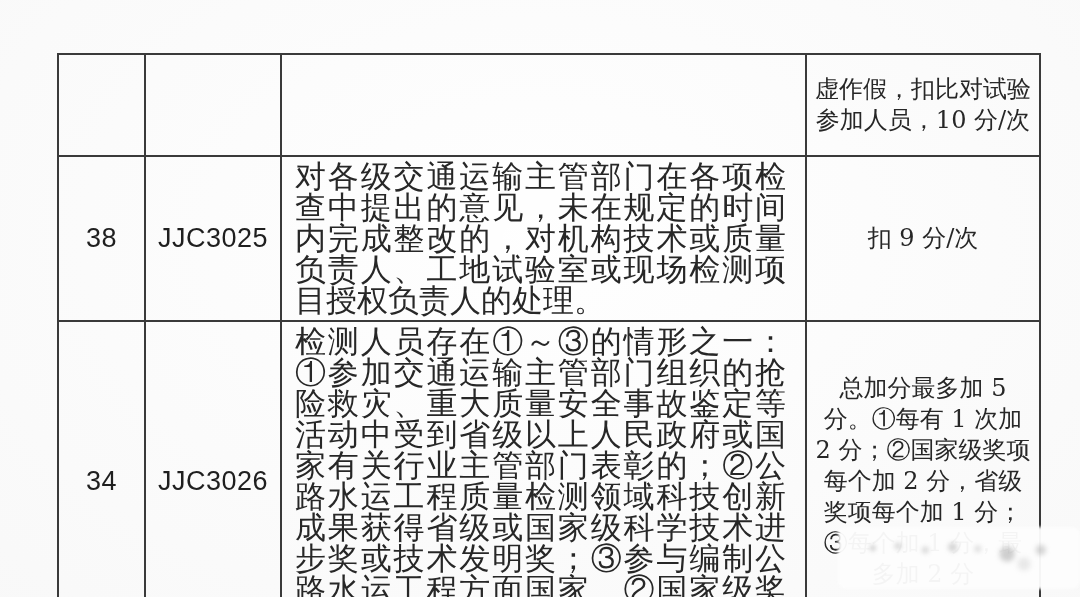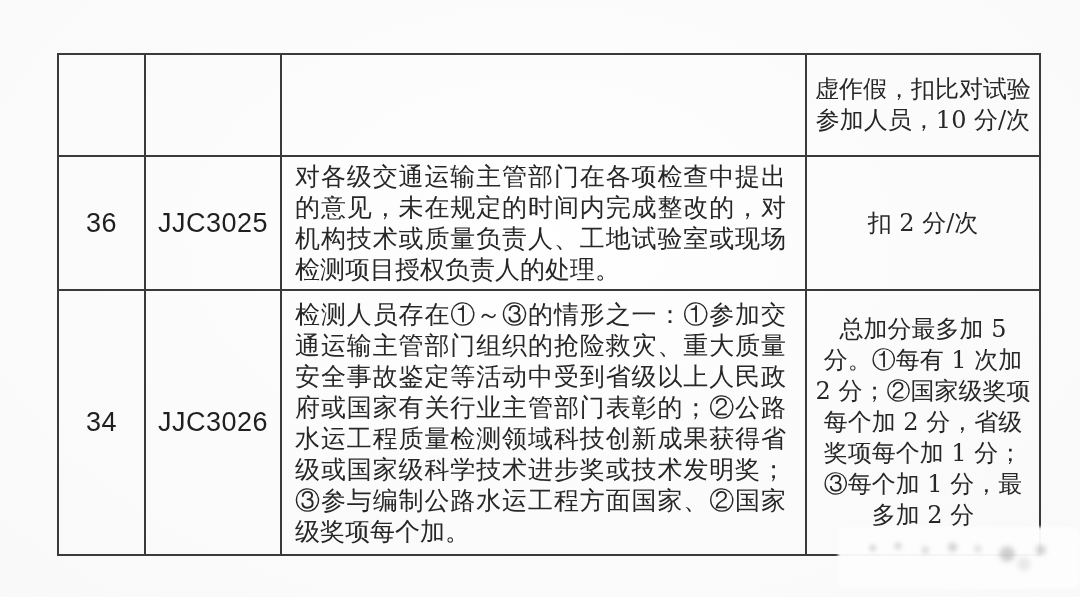--- a/index.html
+++ b/index.html
@@ -48,21 +48,21 @@
     text-align: center;
     font-family: "Liberation Sans", "DejaVu Sans", sans-serif;
     font-size: 27px;
     color: #1f1f1f;
     letter-spacing: 0.5px;
   }
   td.cell-desc {
     text-align: justify;
     text-justify: inter-ideograph;
     padding: 4px 19px 4px 13px;
-    font-size: 25px;
+    font-size: 31px;
     line-height: 31px;
     color: #272727;
   }
   td.cell-score {
     text-align: center;
     padding: 4px 8px;
     font-size: 24px;
     line-height: 31px;
     color: #272727;
   }
@@ -109,24 +109,24 @@
         <col class="c4">
     </colgroup>
     <tbody>
       <tr class="r1">
         <td class="cell-num"></td>
         <td class="cell-code"></td>
         <td class="cell-desc"></td>
         <td class="cell-score">虚作假，扣比对试验参加人员，10 分/次</td>
       </tr>
       <tr class="r2">
-        <td class="cell-num">36</td>
+        <td class="cell-num">38</td>
         <td class="cell-code">JJC3025</td>
         <td class="cell-desc">对各级交通运输主管部门在各项检查中提出的意见，未在规定的时间内完成整改的，对机构技术或质量负责人、工地试验室或现场检测项目授权负责人的处理。</td>
-        <td class="cell-score">扣 2 分/次</td>
+        <td class="cell-score">扣 9 分/次</td>
       </tr>
       <tr class="r3">
         <td class="cell-num">34</td>
         <td class="cell-code">JJC3026</td>
         <td class="cell-desc">检测人员存在①～③的情形之一：①参加交通运输主管部门组织的抢险救灾、重大质量安全事故鉴定等活动中受到省级以上人民政府或国家有关行业主管部门表彰的；②公路水运工程质量检测领域科技创新成果获得省级或国家级科学技术进步奖或技术发明奖；③参与编制公路水运工程方面国家、②国家级奖项每个加。</td>
         <td class="cell-score">总加分最多加 5 分。①每有 1 次加 2 分；②国家级奖项每个加 2 分，省级奖项每个加 1 分；③每个加 1 分，最多加 2 分</td>
       </tr>
     </tbody>
   </table>
 

